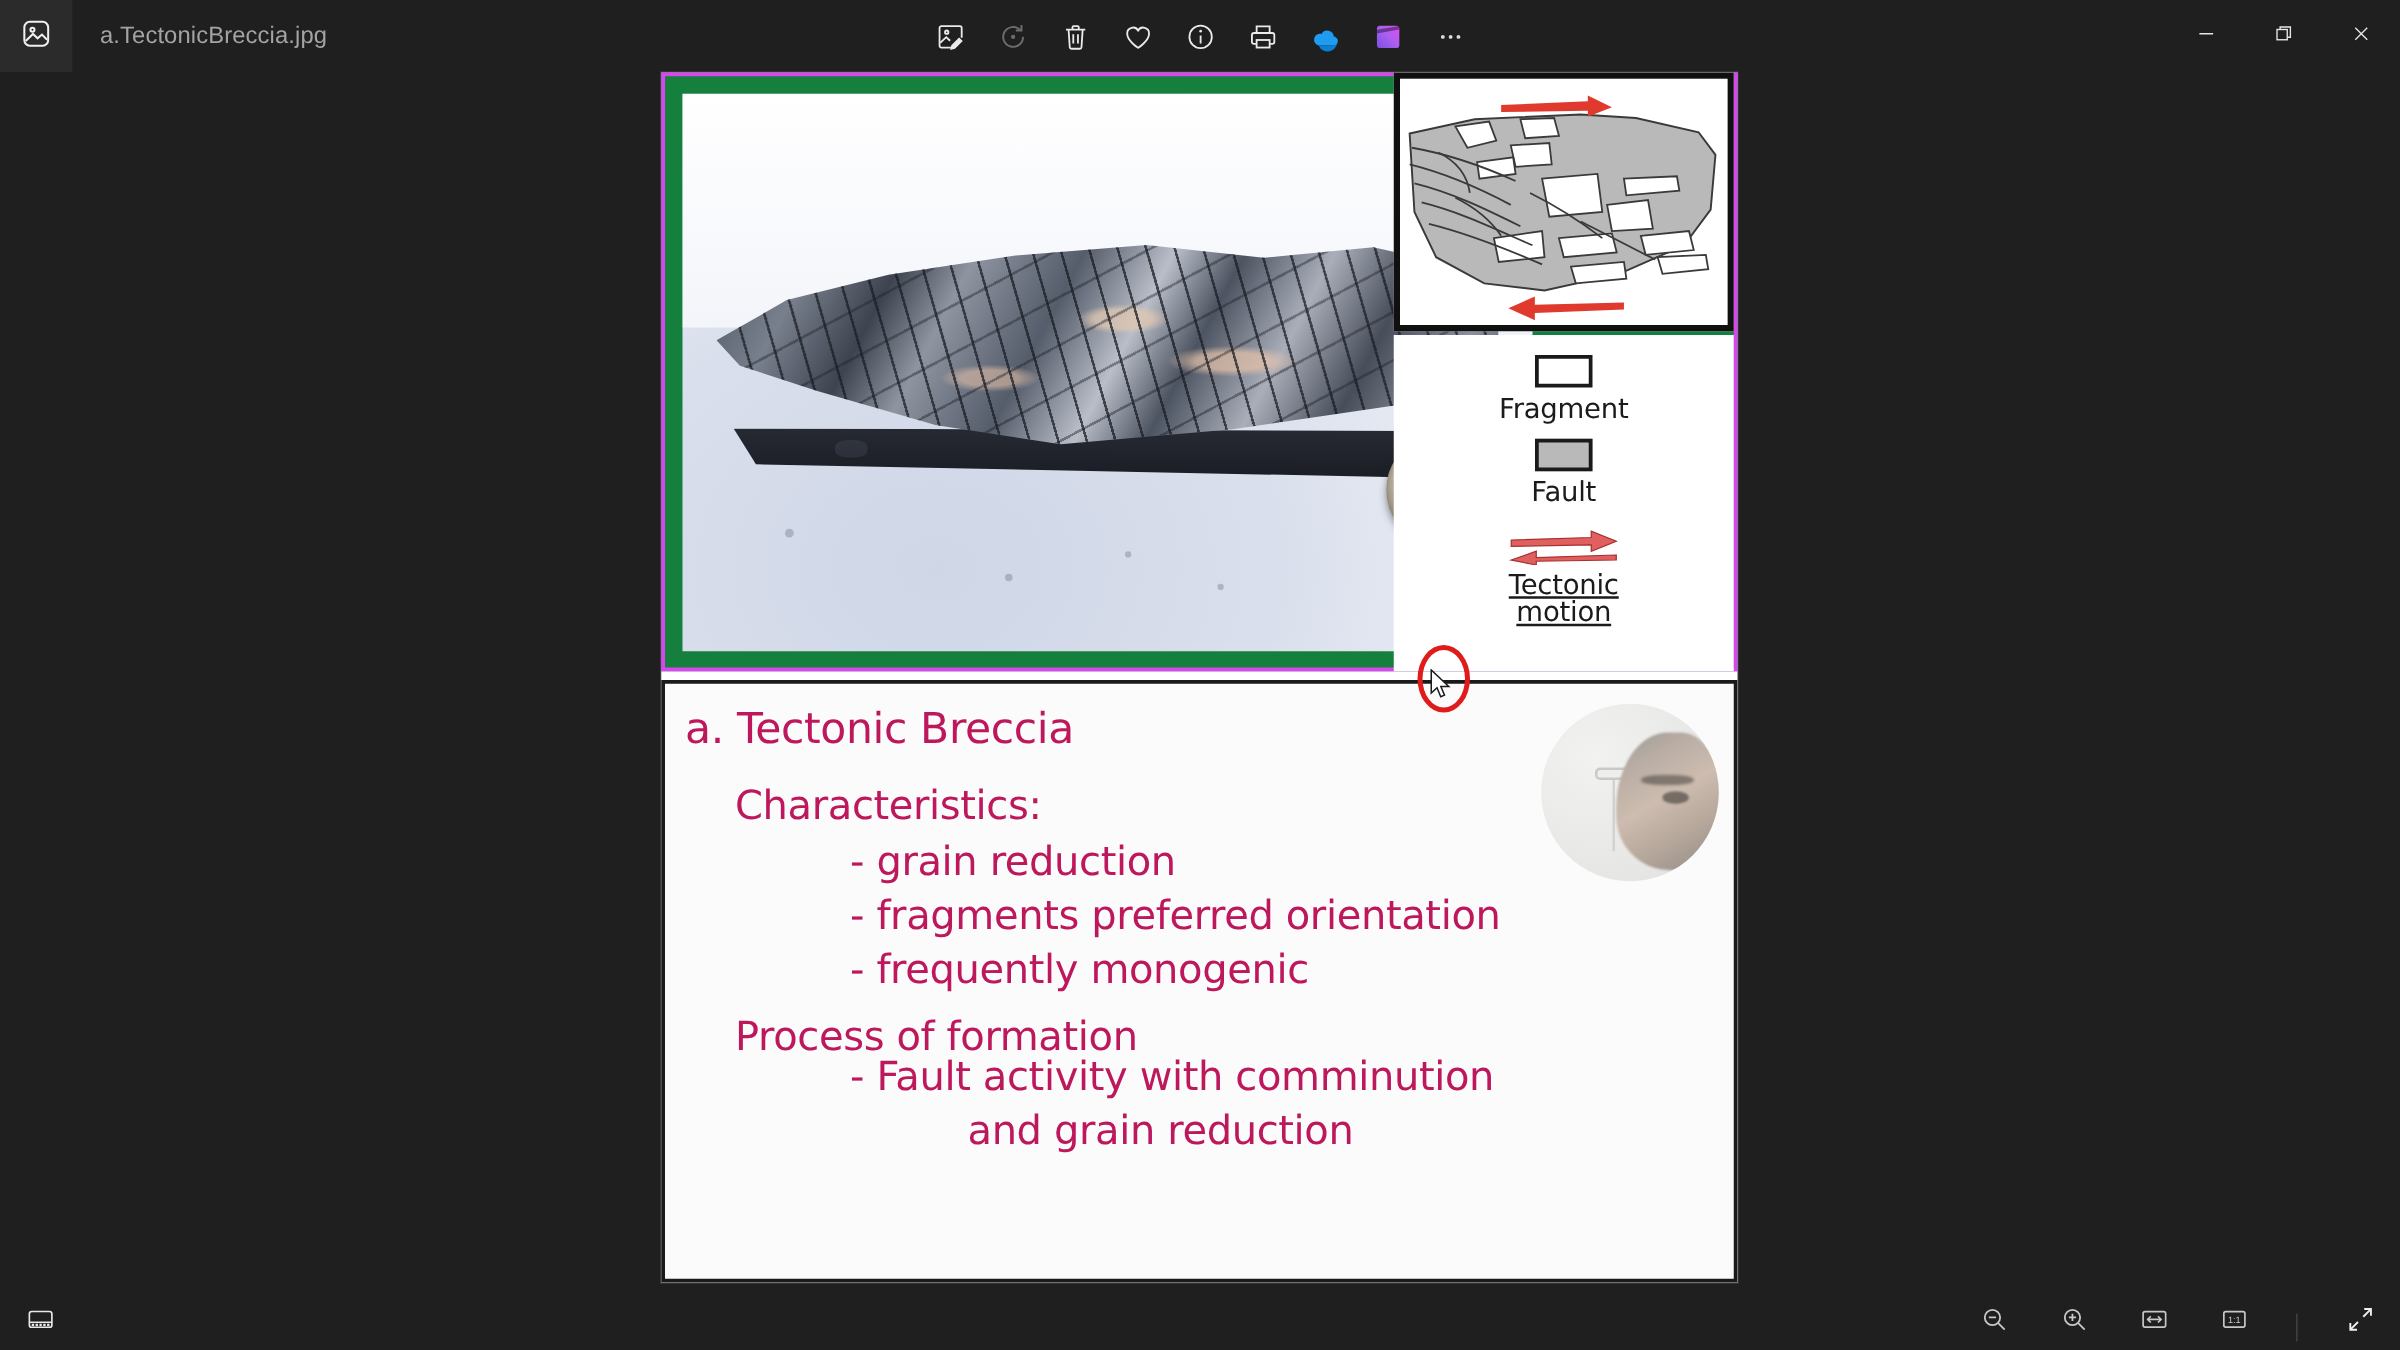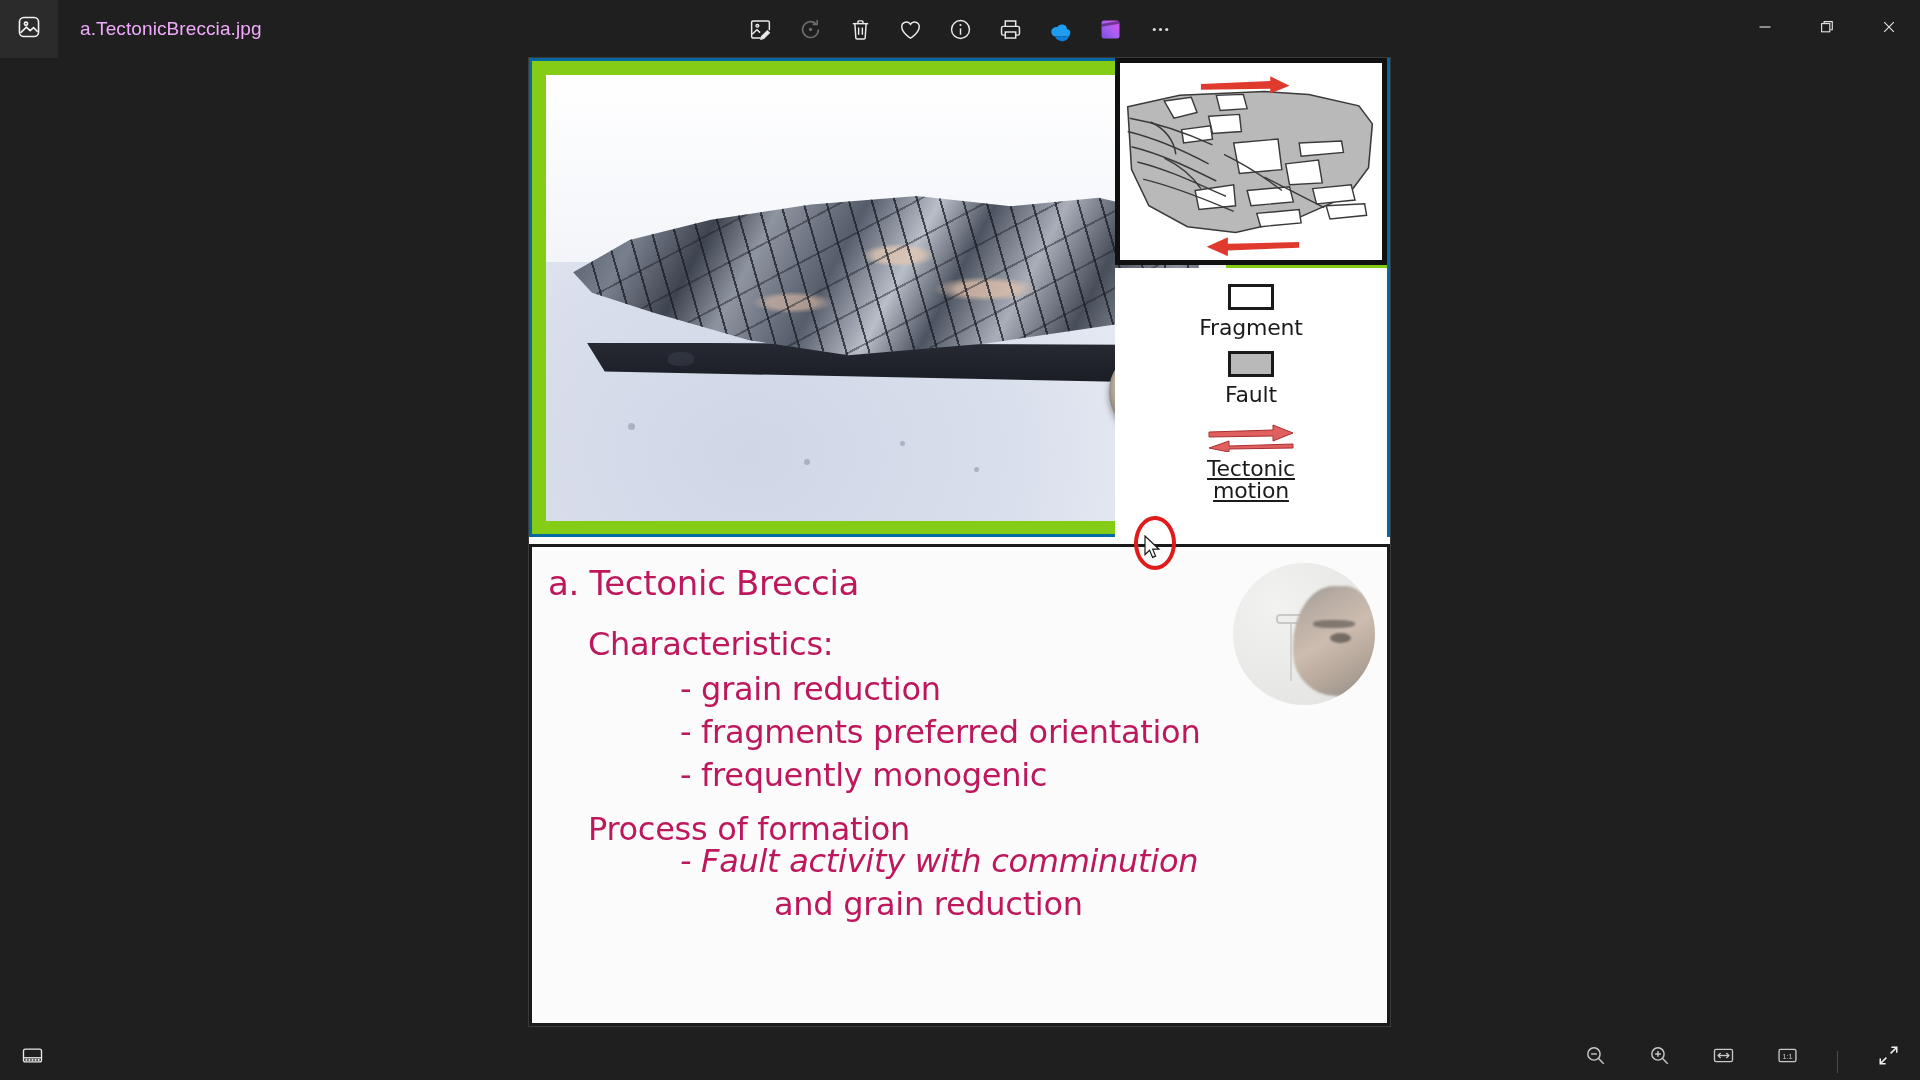--- a/index.html
+++ b/index.html
@@ -18,21 +18,21 @@
     display: flex; align-items: center;
   }
   .tab-chip {
     width: 58px; height: 58px;
     background: #2b2b2b;
     display: flex; align-items: center; justify-content: center;
   }
   .tab-chip svg { width: 26px; height: 26px; }
   .doc-title {
     margin-left: 22px;
-    color: #f0abfc;
+    color: #a3a3a3;
     font-size: 19px;
     letter-spacing: .1px;
     white-space: nowrap;
   }
 
   .center-tools {
     position: absolute; left: 50%; top: 0;
     transform: translateX(-50%);
     height: 58px;
     display: flex; align-items: center; gap: 0px;
@@ -69,22 +69,22 @@
     left: 529px; top: 0px;
     width: 861px; height: 968px;
     background: #ffffff;
     box-shadow: 0 0 0 1px #3a3a3a;
   }
 
   
   .pic-block {
     position: absolute; left: 0px; top: 0px;
     width: 861px; height: 479px;
-    background: #84cc16;
-    border: 3px solid #0369a1;
+    background: #15803d;
+    border: 3px solid #d946ef;
   }
   .photo {
     position: absolute; left: 14px; top: 14px;
     width: 680px; height: 446px;
     background:
       radial-gradient(ellipse at 30% 85%, #cfd6e6 0%, #d9dfec 40%, #eef1f7 75%, #fbfcfe 100%);
     overflow: hidden;
   }
   .photo .sky {
     position:absolute; left:0; top:0; width:100%; height:42%;
@@ -176,21 +176,21 @@
     white-space: nowrap;
     font-weight: 400;
     letter-spacing: -.3px;
   }
   .t-title   { left: 16px;  top: 16px;  font-size: 34px; }
   .t-char    { left: 56px;  top: 78px;  font-size: 32px; }
   .t-b1      { left: 148px; top: 123px; font-size: 32px; }
   .t-b2      { left: 148px; top: 166px; font-size: 32px; }
   .t-b3      { left: 148px; top: 209px; font-size: 32px; }
   .t-proc    { left: 56px;  top: 263px; font-size: 32px; }
-  .t-b4      { left: 148px; top: 295px; font-size: 32px; font-style: italic; }
+  .t-b4      { left: 148px; top: 295px; font-size: 32px; }
   .t-b5      { left: 242px; top: 338px; font-size: 32px; }
 
   .webcam {
     position: absolute; right: 12px; top: 16px;
     width: 142px; height: 142px; border-radius: 50%;
     overflow: hidden;
     background: radial-gradient(circle at 30% 30%, #f2f2f0, #e6e6e4 70%, #dedede 100%);
   }
   .webcam .face {
     position:absolute; right:-6px; top:16%;

